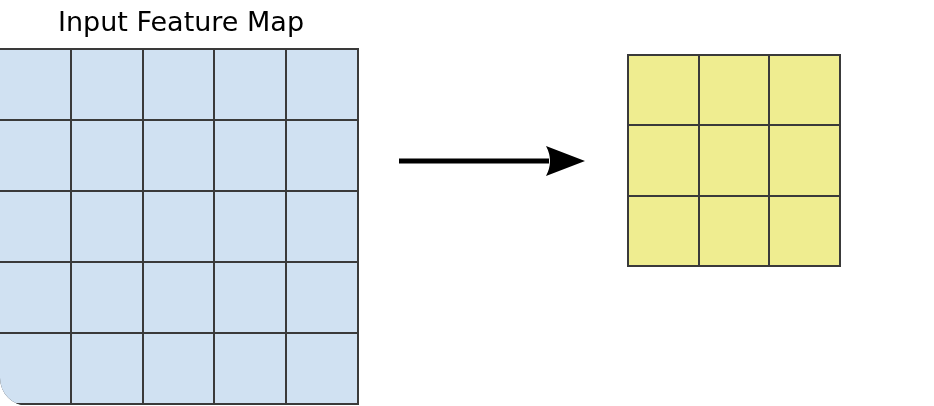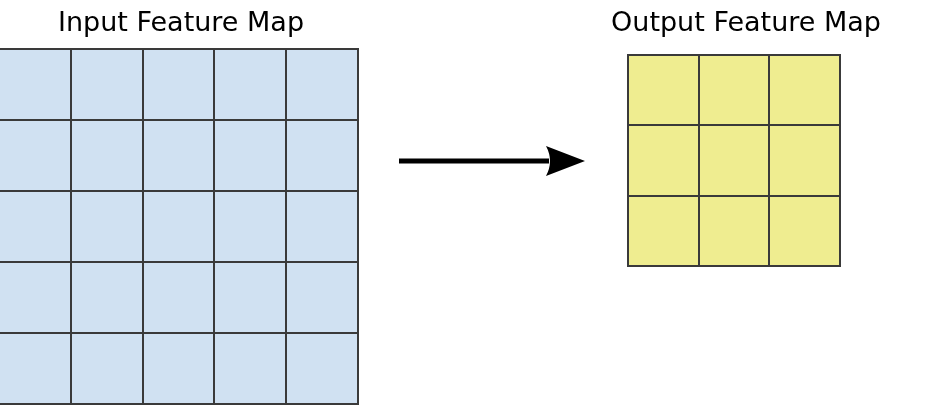--- a/index.html
+++ b/index.html
@@ -9,20 +9,21 @@
   }
   body {
     font-family: "DejaVu Sans", sans-serif;
   }
   #canvas {
     position: relative;
     width: 934px;
     height: 406px;
     background: #ffffff;
     overflow: hidden;
+    border-radius: 28px;
   }
 
   
   .title {
     position: absolute;
     font-family: "DejaVu Sans", sans-serif;
     font-size: 27px;
     font-weight: 400;
     color: #000000;
     white-space: nowrap;
@@ -114,21 +115,20 @@
     <div class="cell" style="background: rgb(208, 225, 242);"></div>
     <div class="cell" style="background: rgb(208, 225, 242);"></div>
     <div class="cell" style="background: rgb(208, 225, 242);"></div>
   </div>
 
   <svg id="arrow" viewBox="0 0 196 46">
     <path d="M3 20.5 H153 V25.5 H3 Z" fill="#000000"></path>
     <path d="M150 8 L189 23 L150 38 Q158 23 150 8 Z" fill="#000000"></path>
   </svg>
 
-  <div class="title" id="output-title">Output Feature Map</div>
 
   <div class="grid" id="output-grid" style="background: rgb(58, 58, 58); border-color: rgb(58, 58, 58);">
     <div class="cell" style="background: rgb(239, 237, 144);"></div>
     <div class="cell" style="background: rgb(239, 237, 144);"></div>
     <div class="cell" style="background: rgb(239, 237, 144);"></div>
 
     <div class="cell" style="background: rgb(239, 237, 144);"></div>
     <div class="cell" style="background: rgb(239, 237, 144);"></div>
     <div class="cell" style="background: rgb(239, 237, 144);"></div>
 

